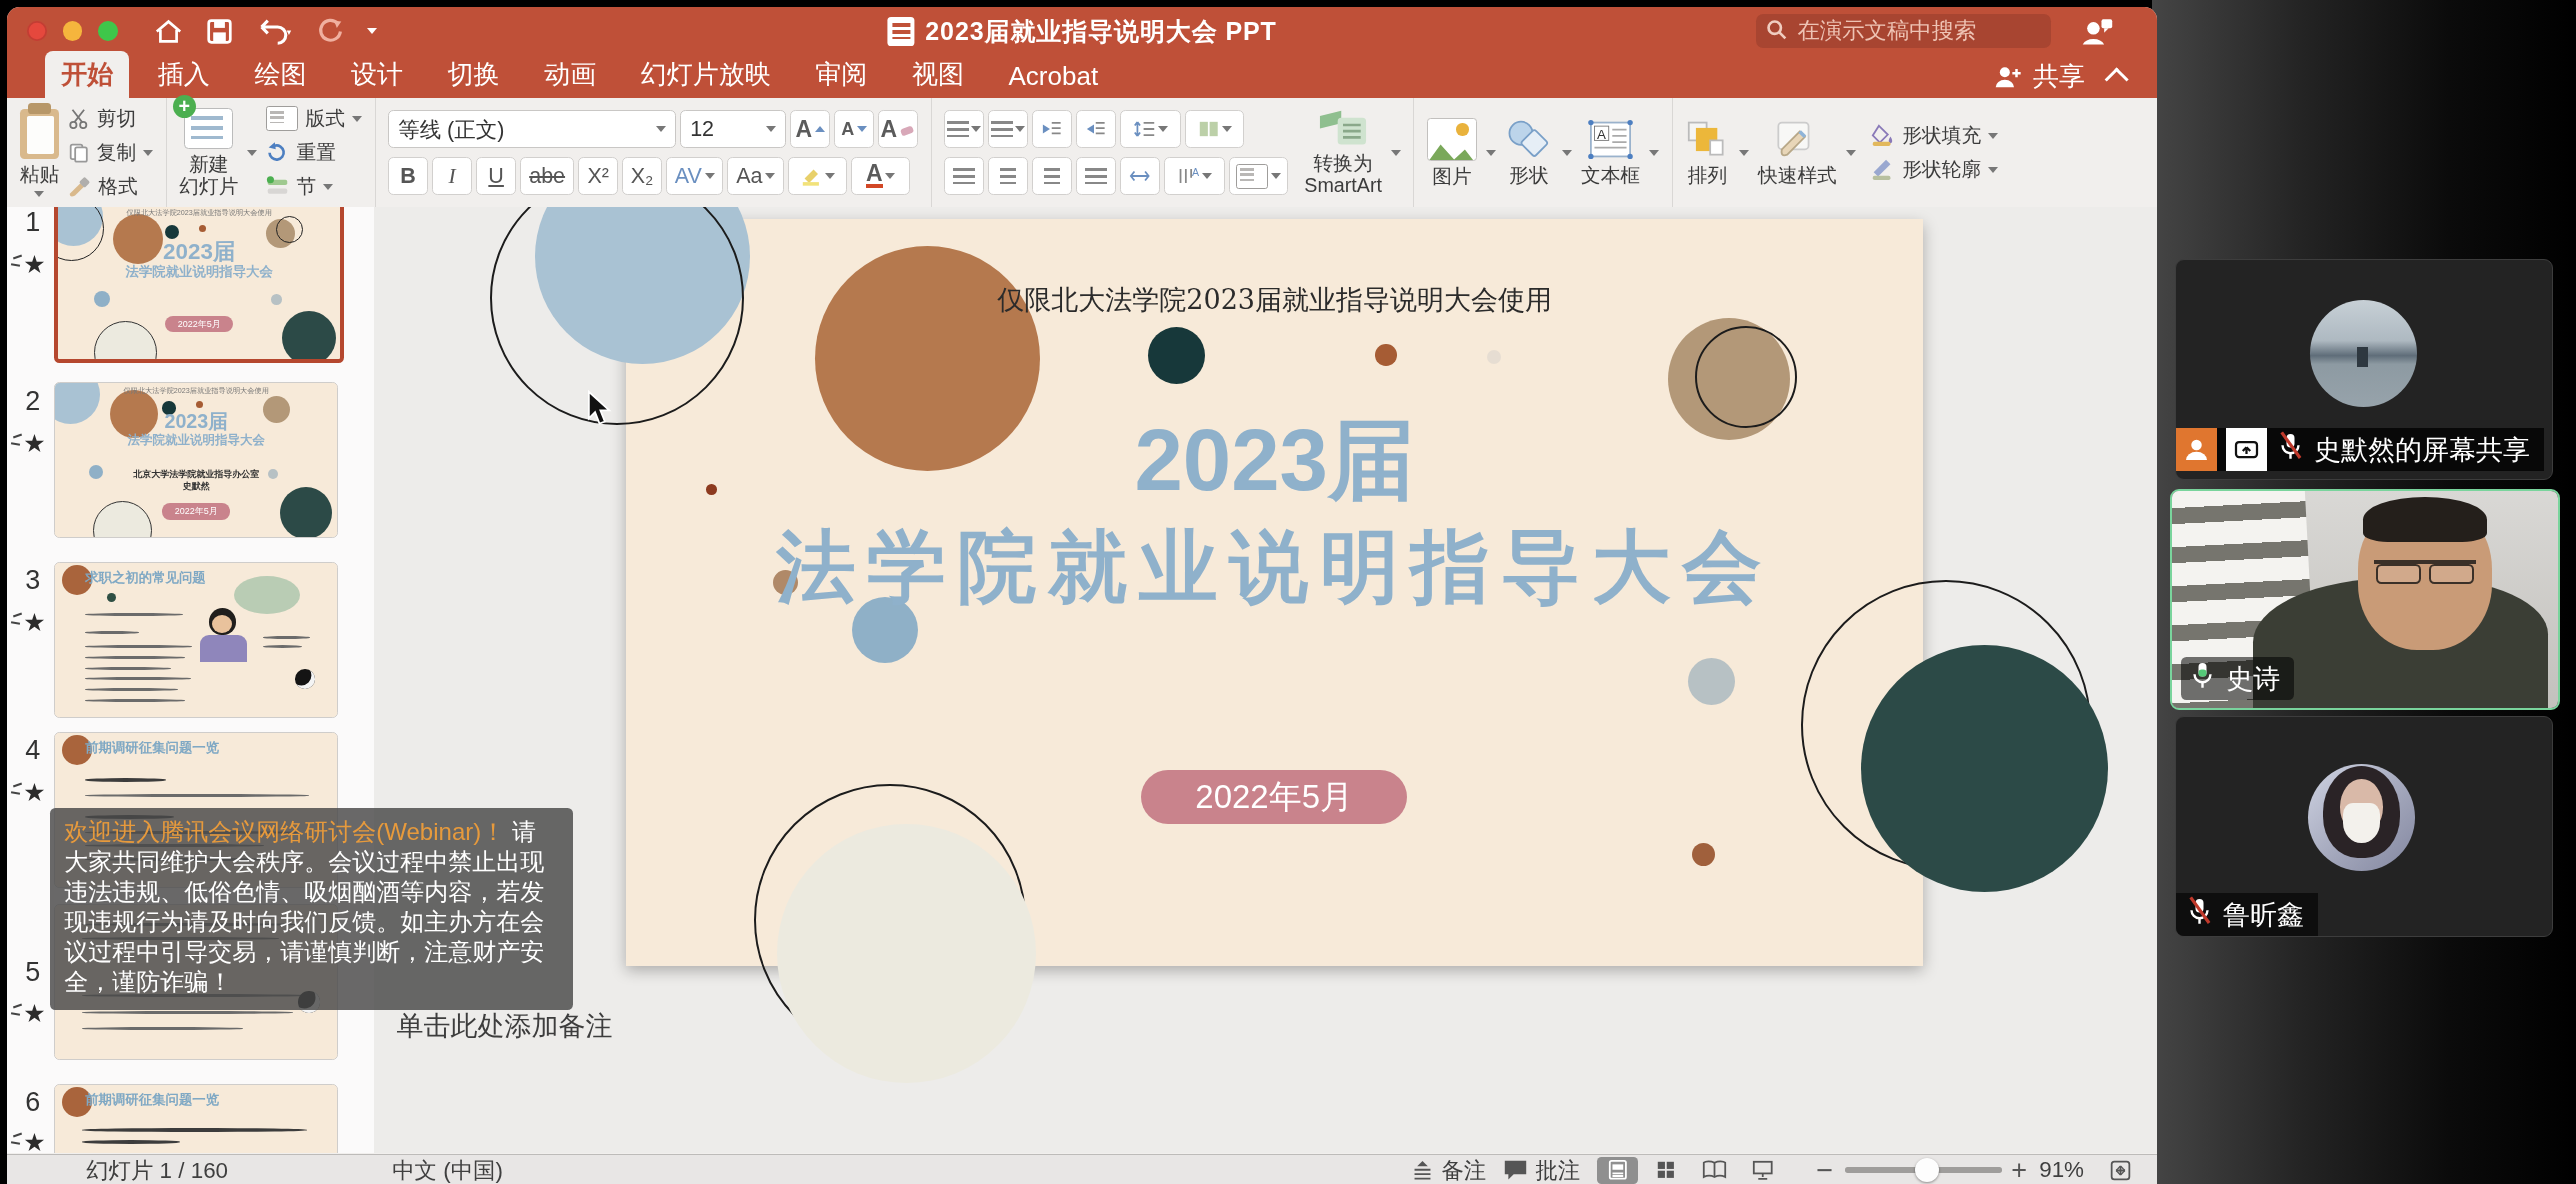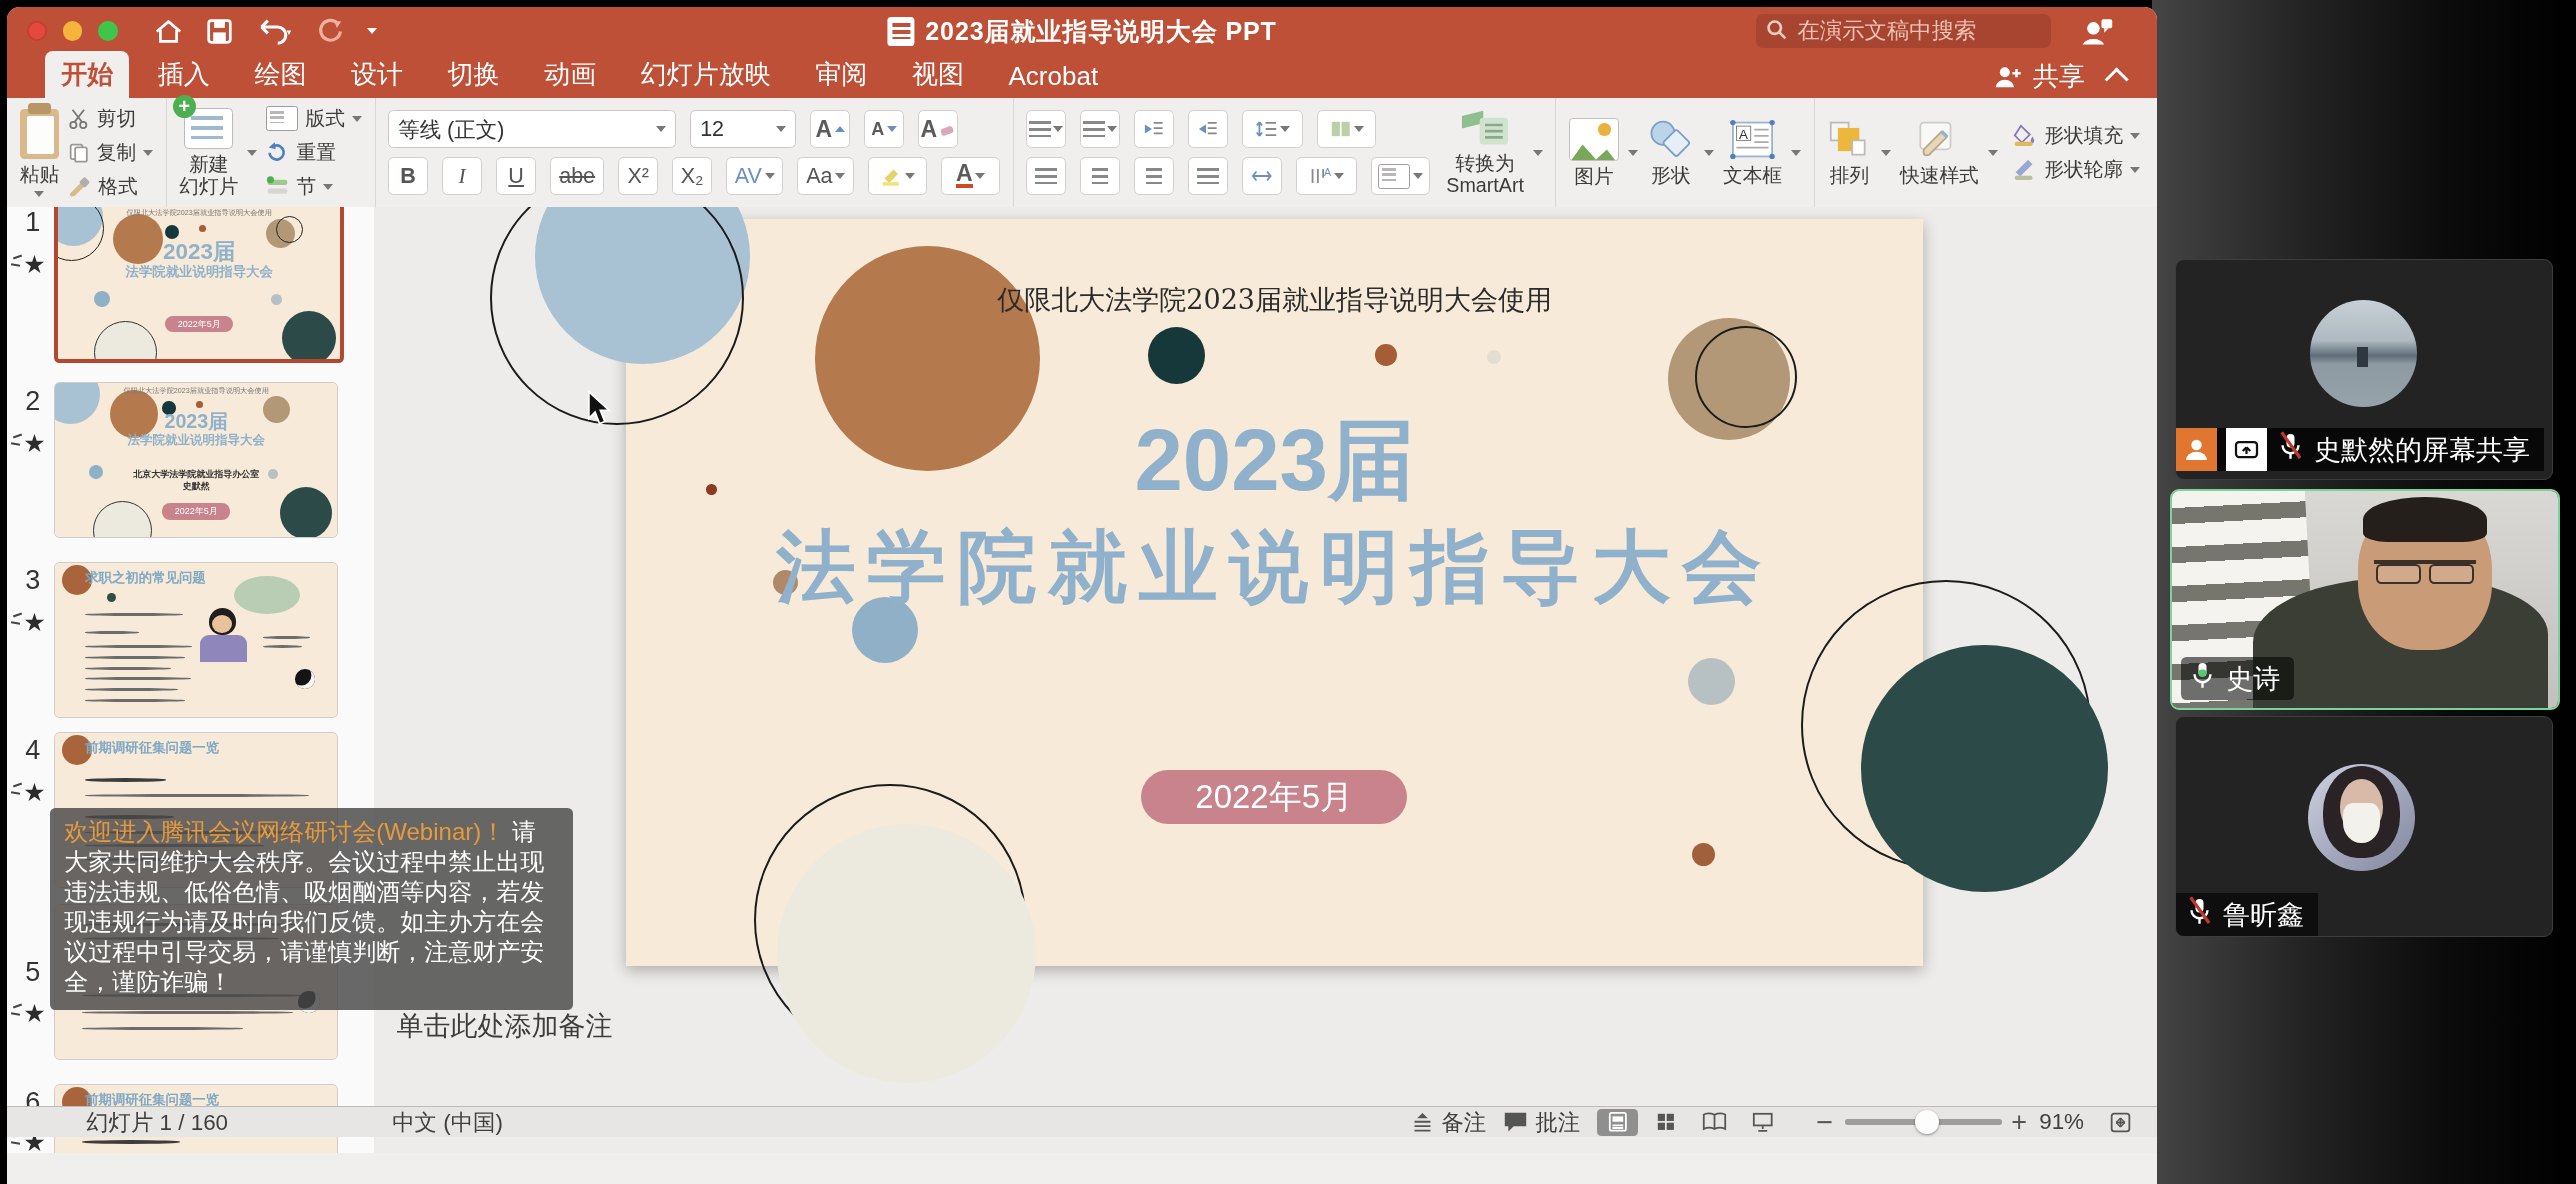--- a/index.html
+++ b/index.html
@@ -60,21 +60,21 @@
 .chev-up{width:14.3px;height:14.3px;border-left:3.6px solid #fff;border-top:3.6px solid #fff;transform:rotate(45deg);margin-top:5.4px}
 
 .ribbon{position:absolute;left:0;top:91px;width:100%;height:109px;background:#f1efed;border-bottom:0.9px solid #cfcdcb;display:flex}
 .grp{position:relative;height:100%;display:flex;align-items:center;padding:0 12.5px;gap:9px}
 .grp+.grp{border-left:0.9px solid #d9d7d5}
 .bigbtn{display:flex;flex-direction:column;align-items:center;justify-content:center;gap:5.4px;color:#3c3c3c;font-size:19.7px;text-align:center;line-height:21.5px}
 .col{display:flex;flex-direction:column;justify-content:center;gap:7.2px}
 .smbtn{display:flex;align-items:center;gap:7.2px;color:#3c3c3c;font-size:19.7px}
 .car{width:0;height:0;border-left:5.4px solid transparent;border-right:5.4px solid transparent;border-top:6.3px solid #777;display:inline-block}
 .fbox{height:36px;background:#fff;border:0.9px solid #c9c7c5;border-radius:5.4px;display:flex;align-items:center;justify-content:space-between;padding:0 9px;color:#333;font-size:21.5px}
-.btnrow{display:flex;gap:14px;align-items:center}
+.btnrow{display:flex;gap:4px;align-items:center}
 .tbtn{min-width:38px;height:36px;background:#fff;border:0.9px solid #d2d0ce;border-radius:5.4px;display:flex;align-items:center;justify-content:center;color:#555;font-size:21.5px;gap:2.7px}
 .lns{width:21.5px;height:16px;background:repeating-linear-gradient(#888 0 2.7px,transparent 2.7px 7.2px)}
 .lns.short{width:16px}
 .ico-clip{width:39px;height:50px;background:#d9b98c;border-radius:4.5px;position:relative}
 .ico-clip::before{content:"";position:absolute;left:8px;top:-5.4px;width:23px;height:10.7px;background:#b79768;border-radius:3.6px}
 .ico-clip::after{content:"";position:absolute;left:7.2px;top:7.2px;width:27px;height:38px;background:#fdfdfb;border-radius:1.8px}
 .ico-newslide{width:47px;height:39px;background:#fff;border:1.8px solid #bbb;border-radius:4.5px;position:relative}
 .ico-newslide::before{content:"";position:absolute;left:5.4px;top:7.2px;width:32px;height:23px;
   background:repeating-linear-gradient(#9fb9cf 0 4.5px,transparent 4.5px 9.8px)}
 .ico-newslide::after{content:"+";position:absolute;left:-12.5px;top:-14.3px;width:23px;height:23px;border-radius:50%;
@@ -110,21 +110,21 @@
 .slide{position:absolute;left:252px;top:11.6px;width:1297px;height:747px;background:#f7ead9;box-shadow:0 4.5px 14.3px rgba(0,0,0,.28)}
 .cc{position:absolute;border-radius:50%}
 .slide-usage{position:absolute;left:252px;top:75px;width:1297px;text-align:center;color:#2b2b2b;font-size:27px;
   font-family:"DejaVu Serif","Liberation Serif",serif}
 .slide-t1{position:absolute;left:252px;top:195px;width:1297px;text-align:center;color:#8fb1cb;font-weight:bold;font-size:87px}
 .slide-t2{position:absolute;left:252px;top:308px;width:1297px;text-align:center;color:#8fb1cb;font-weight:bold;font-size:79px;letter-spacing:11.6px}
 .date-pill{position:absolute;left:767px;top:563px;width:266px;height:54px;background:#c9838c;border-radius:27px;
   color:#fff;font-size:33px;display:flex;align-items:center;justify-content:center}
 .notes-ph{position:absolute;left:22.4px;top:801px;color:#3d3d3d;font-size:27px;font-family:"DejaVu Serif","Liberation Serif",serif}
 
-.status{position:absolute;left:0;top:1099px;width:100%;height:30px;background:#e8e6e5;border-top:0.9px solid #bdbbb9;color:#3f3f3f;font-size:22.4px}
+.status{position:absolute;left:0;top:1147px;width:100%;height:30px;background:#e8e6e5;border-top:0.9px solid #bdbbb9;color:#3f3f3f;font-size:22.4px}
 .st{position:absolute;top:0;height:30px;display:flex;align-items:center;gap:7.2px}
 .viewbtn{width:41px;height:27px;border-radius:4.5px;display:flex;align-items:center;justify-content:center}
 .viewbtn.sel{background:#8f8f8f}
 .zoom-track{position:relative;width:157px;height:5.4px;background:#9f9d9b;border-radius:2.7px}
 .zoom-thumb{position:absolute;left:70px;top:-9.8px;width:24px;height:24px;border-radius:50%;background:#fdfdfd;box-shadow:0 0.9px 2.7px rgba(0,0,0,.4)}
 
 .overlay{position:absolute;left:50px;top:808px;width:494px;background:rgba(72,72,72,.82);border-radius:5.4px;
   padding:9px 14.3px 12.5px 14.3px;z-index:40;color:#fff;font-size:24px;line-height:30px}
 .overlay .ot{color:#e79a3c}
 .cursor{position:absolute;left:586px;top:390px;z-index:90}

